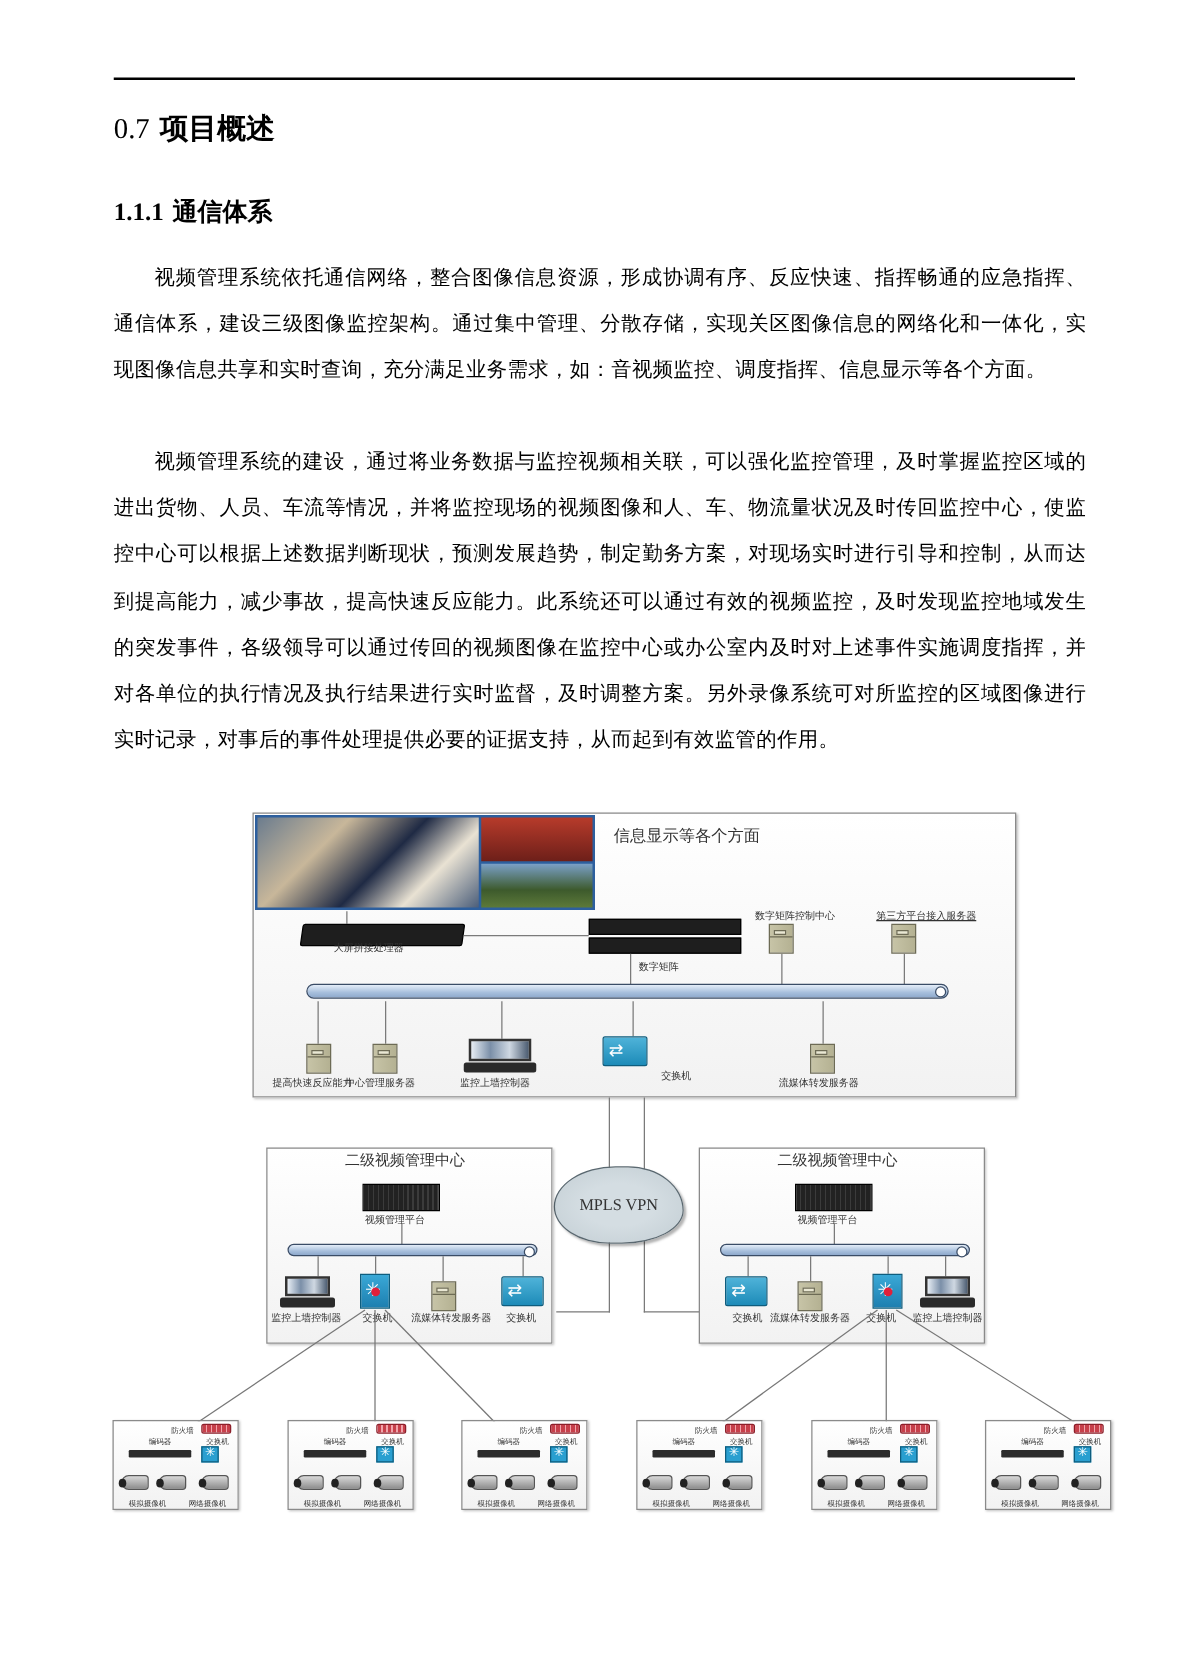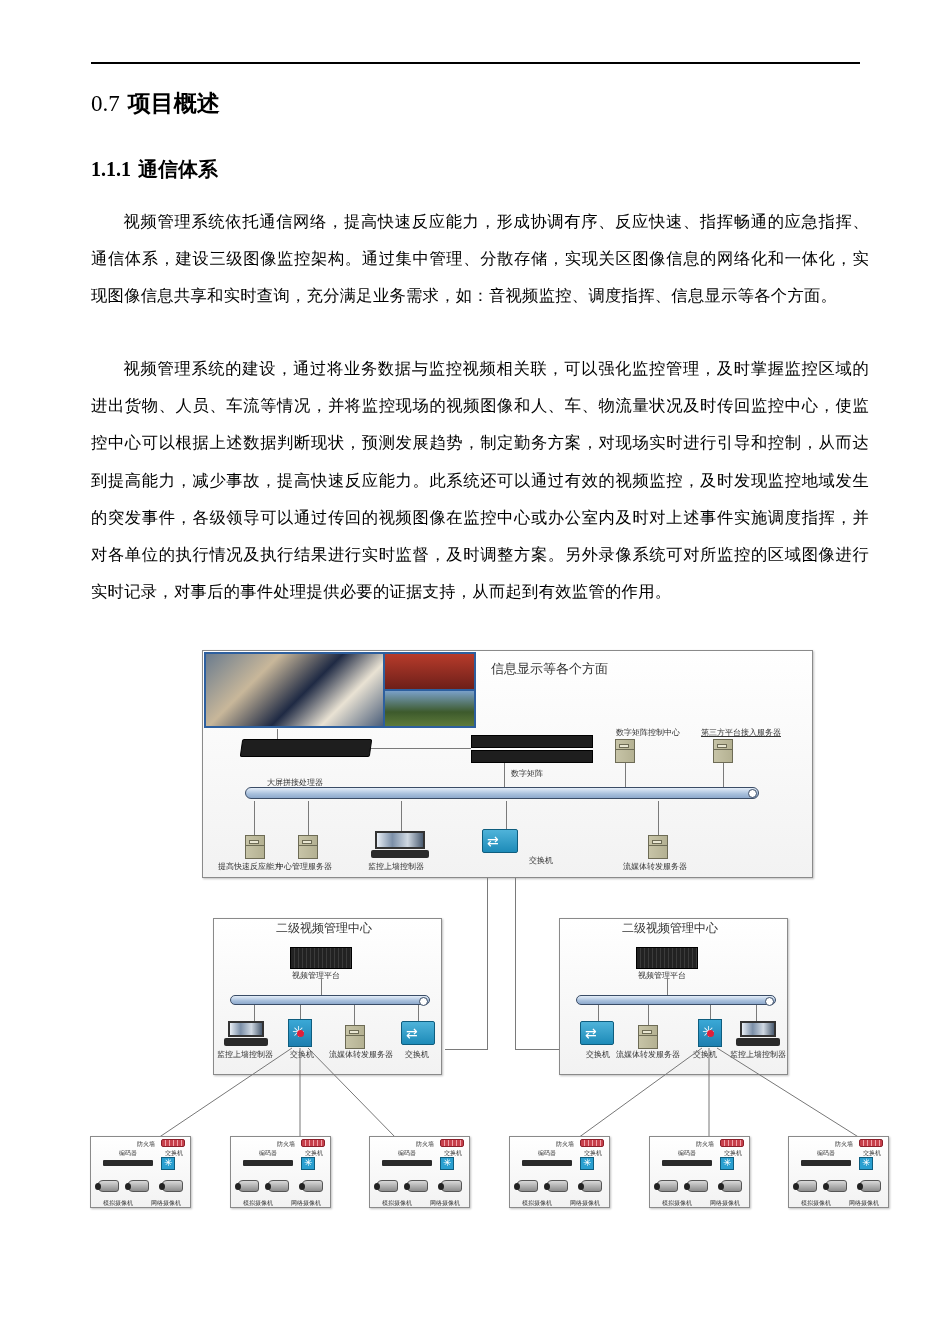--- a/index.html
+++ b/index.html
@@ -57,46 +57,46 @@
 </style>
 </head>
 <body>
 
 <div class="header-rule"></div>
 
 <h1 class="h1"><span class="num">0.7</span> <span>项目概述</span></h1>
 
 <h2 class="h2"><span class="num">1.1.1</span> <span>通信体系</span></h2>
 
-<p class="para p1">视频管理系统依托通信网络，提高快速反应能力，形成协调有序、反应快速、指挥畅通的应急指挥、通信体系，建设三级图像监控架构。通过集中管理、分散存储，实现关区图像信息的网络化和一体化，实现图像信息共享和实时查询，充分满足业务需求，如：音视频监控、调度指挥、信息显示等各个方面。</p>
+<p class="para p1">视频管理系统依托通信网络，整合图像信息资源，形成协调有序、反应快速、指挥畅通的应急指挥、通信体系，建设三级图像监控架构。通过集中管理、分散存储，实现关区图像信息的网络化和一体化，实现图像信息共享和实时查询，充分满足业务需求，如：音视频监控、调度指挥、信息显示等各个方面。</p>
 <p class="para p2">视频管理系统的建设，通过将业务数据与监控视频相关联，可以强化监控管理，及时掌握监控区域的进出货物、人员、车流等情况，并将监控现场的视频图像和人、车、物流量状况及时传回监控中心，使监控中心可以根据上述数据判断现状，预测发展趋势，制定勤务方案，对现场实时进行引导和控制，从而达到提高能力，减少事故，提高快速反应能力。此系统还可以通过有效的视频监控，及时发现监控地域发生的突发事件，各级领导可以通过传回的视频图像在监控中心或办公室内及时对上述事件实施调度指挥，并对各单位的执行情况及执行结果进行实时监督，及时调整方案。另外录像系统可对所监控的区域图像进行实时记录，对事后的事件处理提供必要的证据支持，从而起到有效监管的作用。</p>
 
 <div class="diagram">
 
   <div class="box" style="left:117px; top:2px; width:611px; height:228px;">
     <div class="videowall" style="left:1px; top:1px;">
       <div class="vw-a"></div>
       <div class="vw-b">
         <div class="vw-b1"></div>
         <div class="vw-b2"></div>
       </div>
     </div>
     <div class="title-lbl" style="left:288px; top:9px; font-size:13px;">信息显示等各个方面</div>
 
     <div class="line" style="left:74px; top:78px; width:1px; height:10px;"></div>
     <div class="rack" style="left:38px; top:88px; width:130px; height:18px; transform:skewX(-8deg); border-radius:2px;"></div>
-    <div class="lbl" style="left:64px; top:126px;">大屏拼接处理器</div>
+    <div class="lbl" style="left:64px; top:102px;">大屏拼接处理器</div>
     <div class="line" style="left:168px; top:97px; width:100px; height:1px;"></div>
 
     <div class="rack" style="left:268px; top:84px; width:122px; height:13px;"></div>
     <div class="rack" style="left:268px; top:99px; width:122px; height:13px;"></div>
     <div class="lbl" style="left:308px; top:117px;">数字矩阵</div>
     <div class="line" style="left:301px; top:112px; width:1px; height:26px;"></div>
 
-    <div class="lbl" style="left:413px; top:76px;">数字矩阵控制中心</div>
+    <div class="lbl" style="left:401px; top:76px;">数字矩阵控制中心</div>
     <div class="server" style="left:412px; top:88px;"></div>
     <div class="line" style="left:422px; top:112px; width:1px; height:26px;"></div>
 
     <div class="lbl" style="left:498px; top:76px;text-decoration:underline;">第三方平台接入服务器</div>
     <div class="server" style="left:510px; top:88px;"></div>
     <div class="line" style="left:520px; top:112px; width:1px; height:26px;"></div>
 
     <div class="bus" style="left:42px; top:136px; width:514px;"></div>
 
     <div class="line" style="left:51px; top:150px; width:1px; height:34px;"></div>
@@ -121,20 +121,23 @@
     <div class="line" style="left:455px; top:150px; width:1px; height:34px;"></div>
     <div class="server" style="left:445px; top:184px;"></div>
     <div class="lbl" style="left:420px; top:210px;">流媒体转发服务器</div>
   </div>
 
   <div class="line" style="left:402px; top:230px; width:1px; height:172px;"></div>
   <div class="line" style="left:360px; top:401px; width:43px; height:1px;"></div>
   <div class="line" style="left:430px; top:230px; width:1px; height:172px;"></div>
   <div class="line" style="left:430px; top:401px; width:68px; height:1px;"></div>
 
+  <div class="cloud">
+      <span>MPLS  VPN</span>
+    </div>
 
   <div class="box" style="left:128px; top:270px; width:229px; height:157px;">
     <div class="title-lbl" style="left:62px; top:1px;">二级视频管理中心</div>
     <div class="rack grid" style="left:76px; top:28px; width:62px; height:22px;"></div>
     <div class="lbl" style="left:78px; top:51px;">视频管理平台</div>
     <div class="line" style="left:107px; top:60px; width:1px; height:18px;"></div>
     <div class="bus" style="left:16px; top:76px; width:200px; height:10px;"></div>
     <div class="line" style="left:40px; top:86px; width:1px; height:16px;"></div>
     <div class="monitor" style="left:10px; top:102px; width:44px; height:26px;">
         <div class="scr" style="width:36px; height:16px;"></div>

